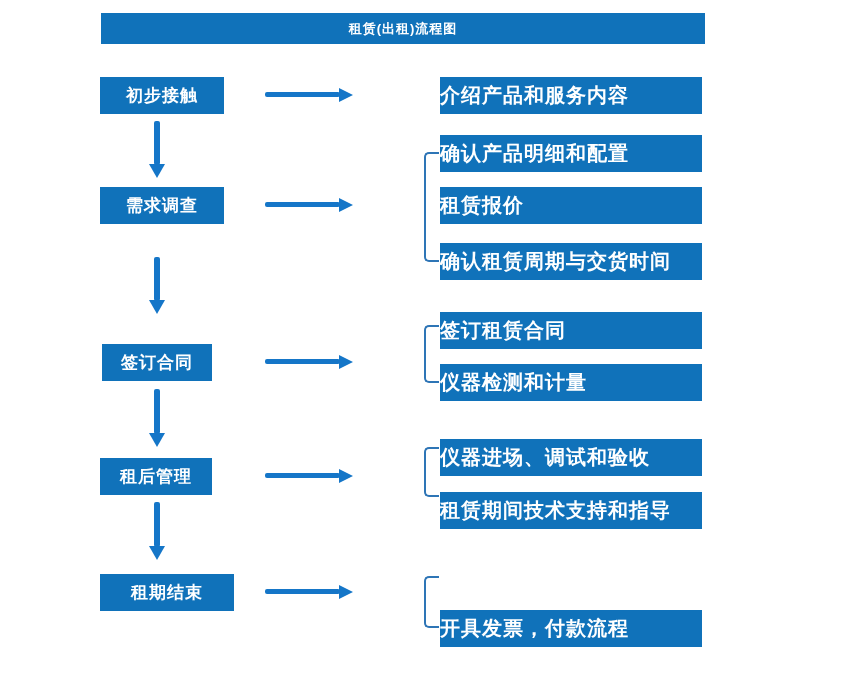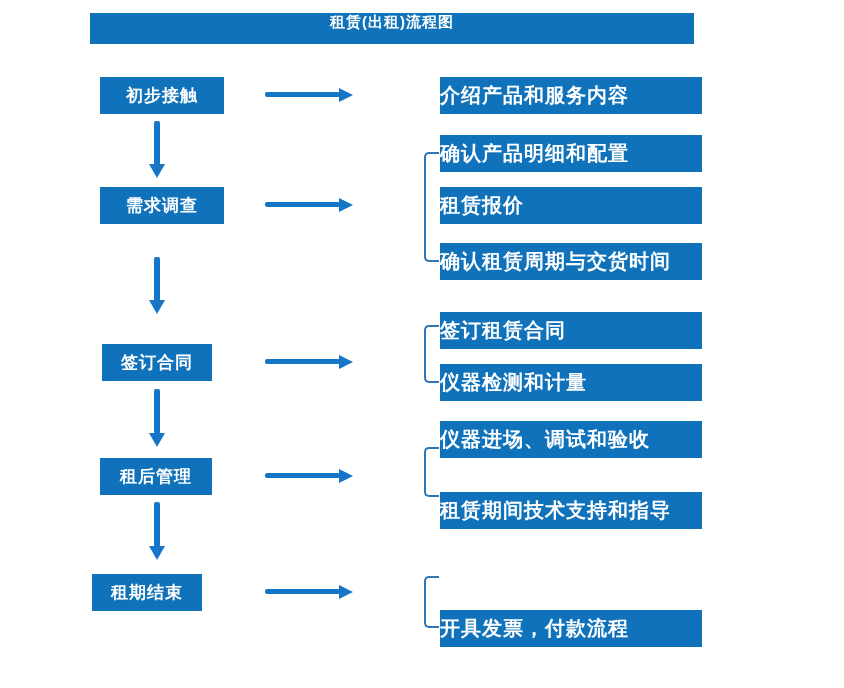--- a/index.html
+++ b/index.html
@@ -12,28 +12,28 @@
   .canvas {
     position: relative;
     width: 844px;
     height: 688px;
     background: #ffffff;
     font-family: "Liberation Sans", "DejaVu Sans", sans-serif;
     overflow: hidden;
   }
   .title-bar {
     position: absolute;
-    left: 90px; top: 13px;
+    left: 101px; top: 13px;
     width: 604px; height: 31px;
     background: var(--c-box);
     color: var(--c-text);
-    font-size: 15px;
+    font-size: 13px;
     font-weight: bold;
     display: flex;
-    align-items: flex-start;
+    align-items: center;
     justify-content: center;
     letter-spacing: 1px;
   }
   .step-box {
     position: absolute;
     height: 37px;
     background: var(--c-box);
     color: var(--c-text);
     font-size: 17px;
     font-weight: bold;
@@ -145,29 +145,29 @@
     <div class="shaft"></div>
     <div class="head"></div>
   </div>
 
   <div class="step-box" style="left:100px;top:458px;width:112px">租后管理</div>
   <div class="h-arrow" style="left:265px;top:469px">
     <div class="shaft"></div>
     <div class="head"></div>
   </div>
   <div class="bracket" style="top:447px;height:50px"></div>
-  <div class="out-box" style="top:421px">仪器进场、调试和验收</div>
+  <div class="out-box" style="top:439px">仪器进场、调试和验收</div>
   <div class="out-box" style="top:492px">租赁期间技术支持和指导</div>
 
   <div class="v-arrow" style="left:149px;top:502px;height:58px">
     <div class="shaft"></div>
     <div class="head"></div>
   </div>
 
-  <div class="step-box" style="left:92px;top:574px;width:110px">租期结束</div>
+  <div class="step-box" style="left:100px;top:574px;width:134px">租期结束</div>
   <div class="h-arrow" style="left:265px;top:585px">
     <div class="shaft"></div>
     <div class="head"></div>
   </div>
   <div class="bracket" style="top:576px;height:52px"></div>
   <div class="out-box" style="top:610px">开具发票，付款流程</div>
 
 </div>
 
 </body></html>

